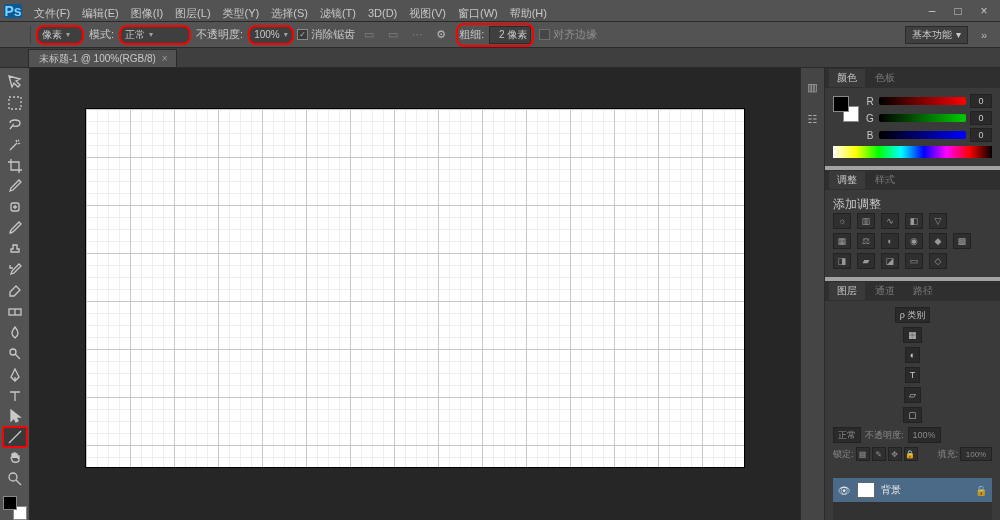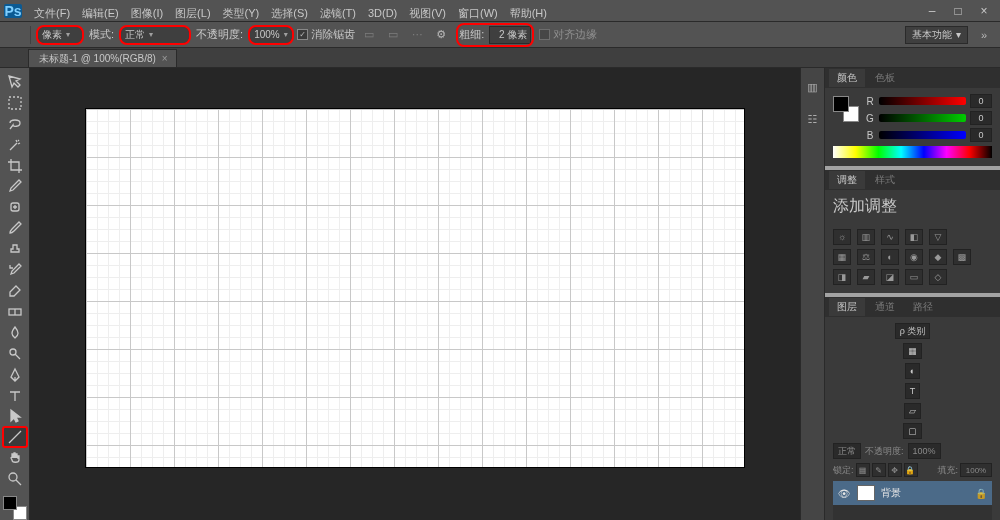--- a/index.html
+++ b/index.html
@@ -78,30 +78,30 @@
   .slider-row { display: flex; align-items: center; gap: 4px; }
   .slider-row .lbl { width: 10px; text-align: center; font-size: 10px; }
   .slider-row .track { flex: 1; height: 8px; border-radius: 2px; position: relative; }
   .t-r { background: linear-gradient(to right, #000, #f00); }
   .t-g { background: linear-gradient(to right, #000, #0c0); }
   .t-b { background: linear-gradient(to right, #000, #00f); }
   .slider-row .val { width: 22px; height: 14px; background: #2a2a2a; border: 1px solid #222; display: flex; align-items: center; justify-content: center; font-size: 9px; }
   .spectrum { height: 12px; margin-top: 4px; background: linear-gradient(to right, #fff, #ff0, #0f0, #0ff, #00f, #f0f, #f00, #000); cursor: crosshair; }
 
   
-  .adj-body .t { font-size: 16px; margin-bottom: 12px; }
+  .adj-body .t { font-size: 12px; margin-bottom: 0; }
   .adj-icons { display: flex; flex-wrap: wrap; gap: 6px; }
   .adj-icons .a { width: 18px; height: 16px; background: #2f2f2f; border: 1px solid #222; cursor: pointer; display:flex; align-items:center; justify-content:center; font-size:9px; color:#999; }
 
   
   .layers-toolbar { display: flex; align-items: center; gap: 4px; margin-bottom: 4px; flex-direction: column; }
   .layers-toolbar .sel, .layers-toolbar .btn { height: 16px; background: #2a2a2a; border: 1px solid #222; font-size: 9px; display: flex; align-items: center; padding: 0 4px; cursor: pointer; }
   .layers-opts { display: flex; align-items: center; gap: 4px; margin-bottom: 4px; font-size: 9px; color: #8a8a8a; }
   .layers-opts .field { height: 16px; background: #2a2a2a; border: 1px solid #222; padding: 0 4px; display: flex; align-items: center; }
-  .lock-row { display: flex; align-items: center; gap: 2px; font-size: 9px; margin-bottom: 4px; color:#8a8a8a; }
+  .lock-row { display: flex; align-items: center; gap: 2px; font-size: 9px; margin-bottom: 17px; color:#8a8a8a; }
   .lock-row .ic { width: 14px; height: 14px; background: #2f2f2f; border: 1px solid #222; display:flex;align-items:center;justify-content:center; font-size:8px; }
   .layer-row { height: 24px; background: #4b6a88; display: flex; align-items: center; gap: 6px; padding: 0 4px; font-size: 10px; color: #e6e6e6; }
   .layer-row .eye { width: 14px; text-align: center; }
   .layer-row .thumb { width: 18px; height: 16px; background: #fff; border: 1px solid #666; }
   .layer-row .lock { margin-left: auto; opacity: .8; }
   .layers-empty { background: #323232; height: 110px; }
 </style>
 </head>
 <body>
 

